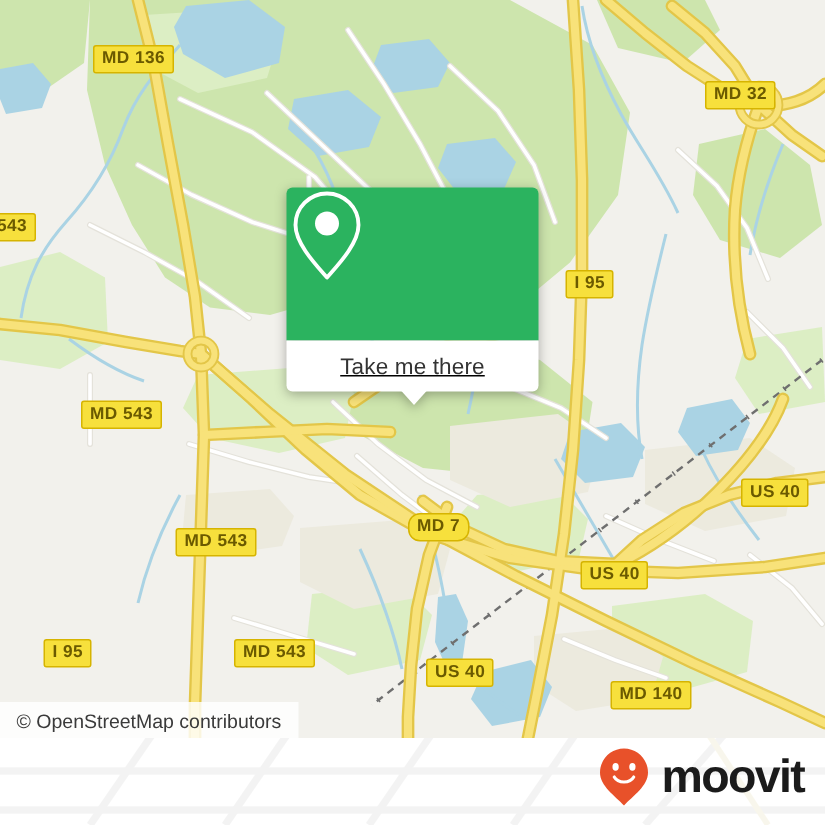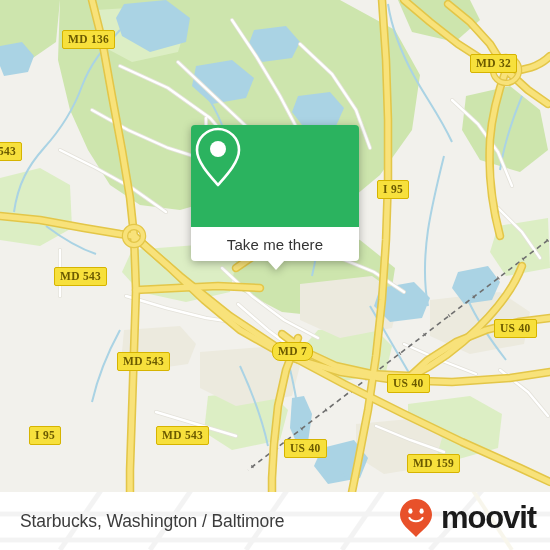--- a/index.html
+++ b/index.html
@@ -34,21 +34,21 @@
     display: block;
   }
 
   
   .shield {
     position: absolute;
     background: #f7e03c;
     border: 1px solid #d6b400;
     border-radius: 2px;
     color: #6b5a00;
-    font-family: Liberation Serif, serif;
+    font-family: Liberation Sans, sans-serif;
     font-weight: bold;
     font-size: 11.5px;
     line-height: 15px;
     letter-spacing: 0.3px;
     padding: 1px 5px 1px 5px;
     white-space: nowrap;
     text-align: center;
     box-sizing: border-box;
   }
 
@@ -93,20 +93,21 @@
   #callout-white {
     position: absolute;
     left: 0; top: 102px;
     width: 168px;
     height: 34px;
     background: #ffffff;
     border-radius: 0 0 4px 4px;
     display: flex;
     align-items: center;
     justify-content: center;
+    text-decoration: underline;
   }
   #callout-label {
     font-size: 15px;
     color: #333333;
     font-family: "Liberation Sans", sans-serif;
     letter-spacing: 0.1px;
   }
   #callout-tail {
     position: absolute;
     left: 76px;
@@ -327,56 +328,56 @@
     <div class="shield" style="left:-8px; top:142px;">543</div>
     <div class="shield" style="left:377px; top:180px;">I 95</div>
     <div class="shield" style="left:54px; top:267px;">MD 543</div>
     <div class="shield" style="left:494px; top:319px;">US 40</div>
     <div class="shield" style="left:272px; top:342px;border-radius:8px;">MD 7</div>
     <div class="shield" style="left:117px; top:352px;">MD 543</div>
     <div class="shield" style="left:387px; top:374px;">US 40</div>
     <div class="shield" style="left:29px; top:426px;">I 95</div>
     <div class="shield" style="left:156px; top:426px;">MD 543</div>
     <div class="shield" style="left:284px; top:439px;">US 40</div>
-    <div class="shield" style="left:407px; top:454px;">MD 159</div>
+    <div class="shield" style="left:407px; top:454px;">MD 140</div>
 
     <div id="callout">
       <div id="callout-green">
         <svg width="54" height="64" viewBox="0 0 54 64">
           <path d="M27 4 C15.4 4 6 13.4 6 25 C6 37.5 20 52 27 60 C34 52 48 37.5 48 25 C48 13.4 38.6 4 27 4 Z" fill="none" stroke="#ffffff" stroke-width="2.6" stroke-linejoin="round"></path>
           <circle cx="27" cy="24" r="8" fill="#ffffff"></circle>
         </svg>
       </div>
       <div id="callout-white">
         <span id="callout-label">Take me there</span>
       </div>
       <div id="callout-tail"></div>
     </div>
 
+    <div id="attribution">
+      <span>© OpenStreetMap contributors</span>
+    </div>
   </div>
 
   <div id="footer">
     <svg id="footer-watermark" width="550" height="58" viewBox="0 0 550 58">
       <g fill="none" stroke="#e9e9e9" stroke-width="5">
         <path d="M60,58 L104,-6"></path>
         <path d="M150,58 L194,-6"></path>
         <path d="M246,58 L290,-6"></path>
         <path d="M342,58 L386,-6"></path>
         <path d="M-10,22 L560,22"></path>
         <path d="M-10,48 L560,48"></path>
         <path d="M430,58 L486,-6"></path>
       </g>
       <g fill="none" stroke="#f3efda" stroke-width="4">
         <path d="M470,-6 L512,58"></path>
       </g>
     </svg>
 
-    <div id="footer-title">
-      <span>Starbucks, Washington / Baltimore</span>
-    </div>
 
     <div id="brand">
       <svg width="34" height="40" viewBox="0 0 34 40">
         <path d="M17 1 C8.2 1 1 8.2 1 17 C1 26 11 32.5 17 39 C23 32.5 33 26 33 17 C33 8.2 25.8 1 17 1 Z" fill="#e8512a"></path>
         <ellipse cx="11.4" cy="13.2" rx="2.1" ry="2.6" fill="#ffffff"></ellipse>
         <ellipse cx="22.6" cy="13.2" rx="2.1" ry="2.6" fill="#ffffff"></ellipse>
         <path d="M10.5 20 C13 24.4 21 24.4 23.5 20" fill="none" stroke="#ffffff" stroke-width="2.1" stroke-linecap="round"></path>
       </svg>
       <span id="brand-word">moovit</span>
     </div>

